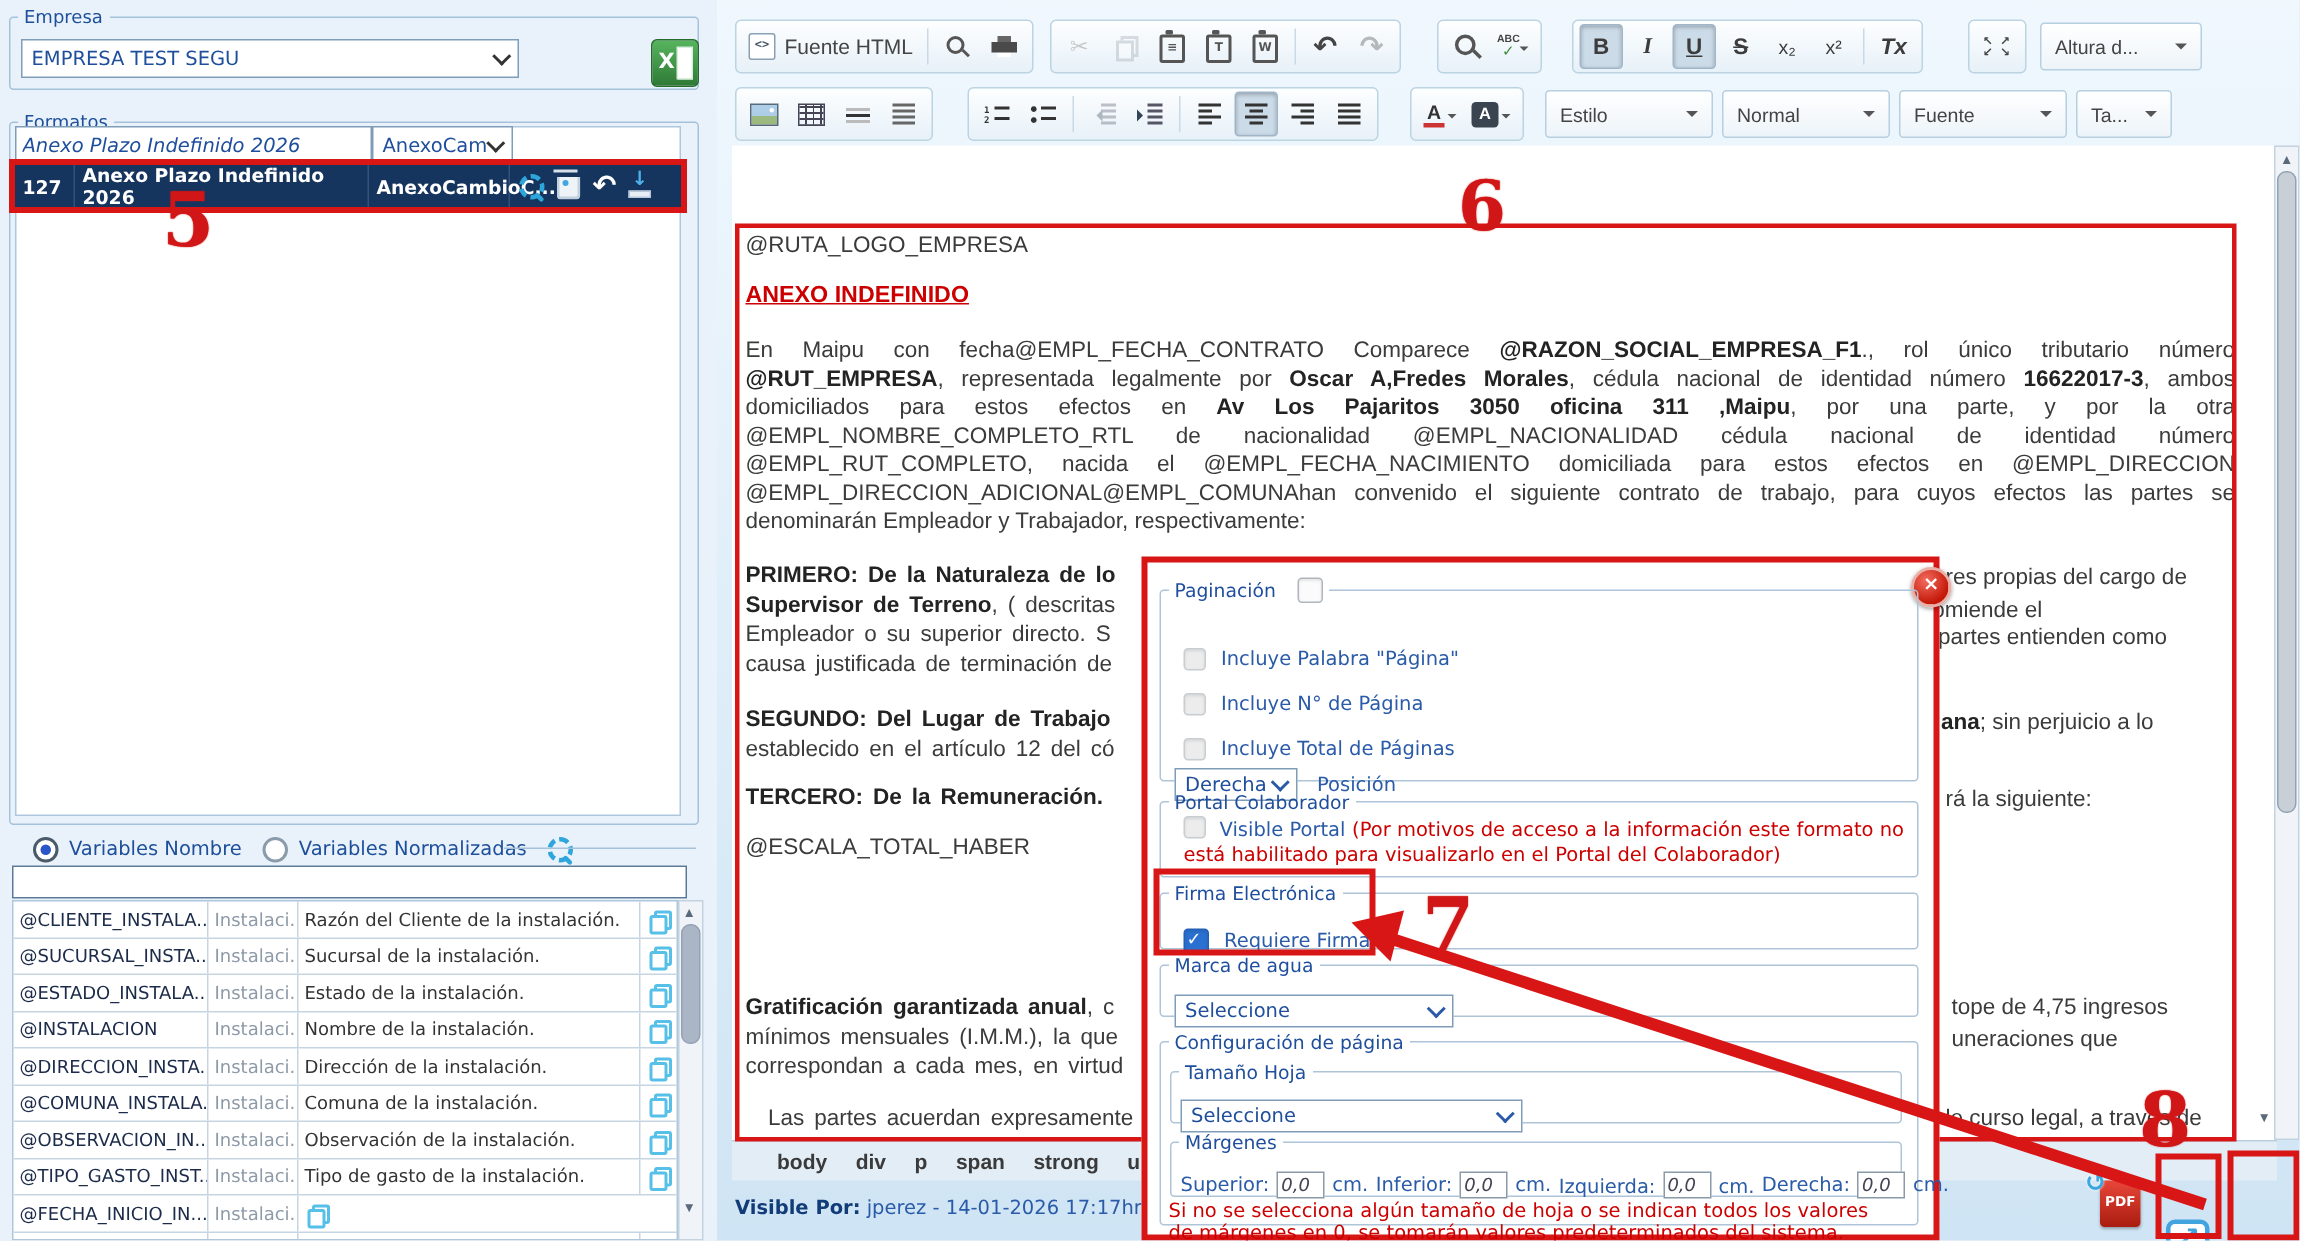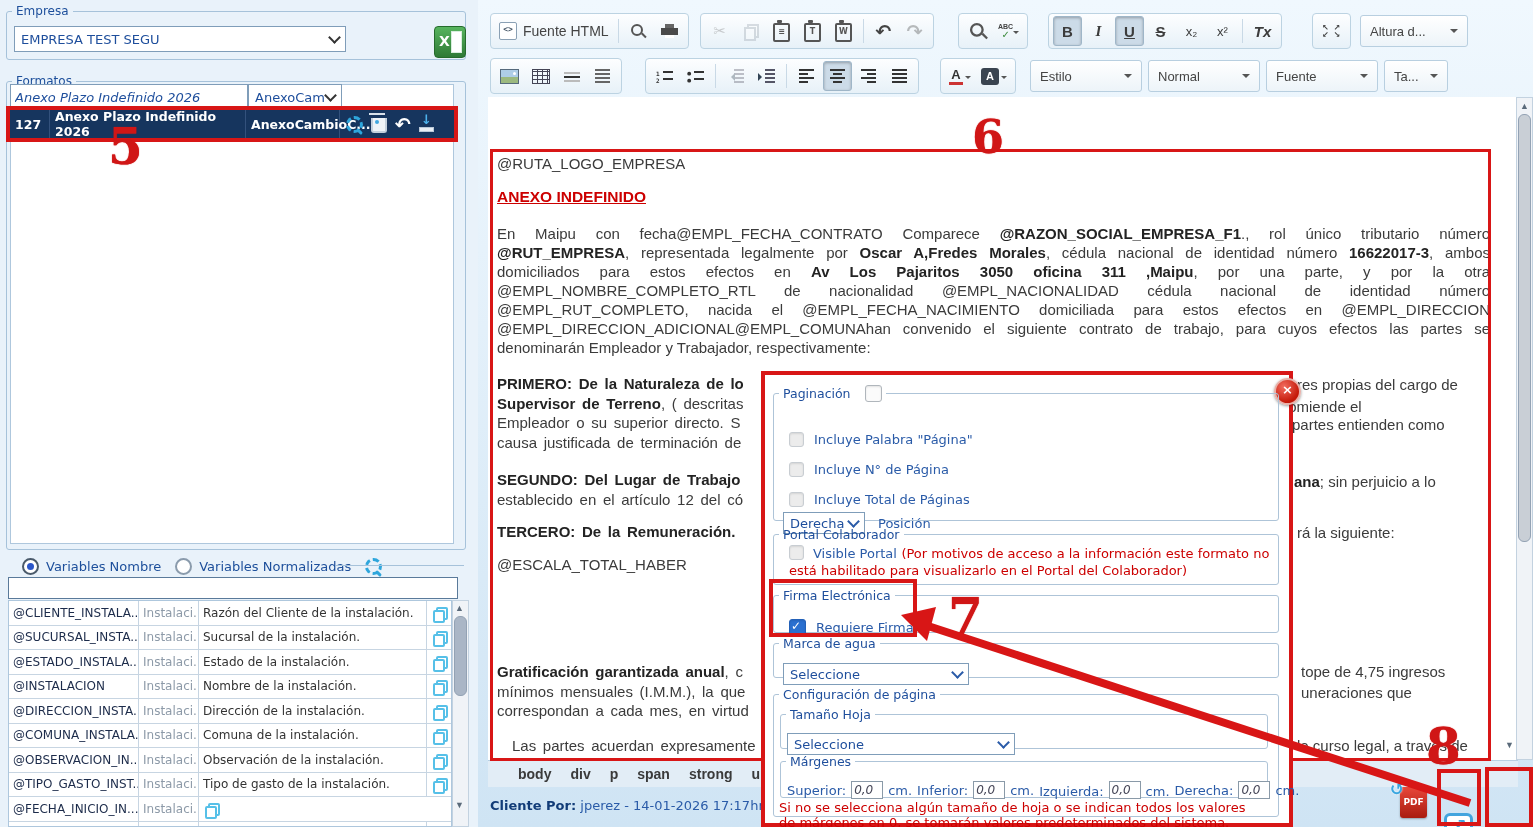--- a/index.html
+++ b/index.html
@@ -532,21 +532,21 @@
 <div id="path-bar" class="abs">
 
 <span class="pitem">body</span>
     <span class="pitem">div</span>
     <span class="pitem">p</span>
     <span class="pitem">span</span>
     <span class="pitem">strong</span>
     <span class="pitem">u</span>
   </div>
 <div id="creado" class="abs">
-  <b>Cliente Por:</b>
+  <b>Visible Por:</b>
   <span>jperez - 14-01-2026 17:17hrs</span>
 </div>
 
 <div class="i-pdf abs" style="left:1400px;top:787px" data-g="↺">PDF</div>
 <div class="i-ext abs" style="left:1444px;top:782px" data-g="↗"></div>
 
 <div id="dialog" class="abs">
   <div class="i-close">×</div>
 
   <fieldset style="left:8px;top:10px;width:504px;height:134px">

